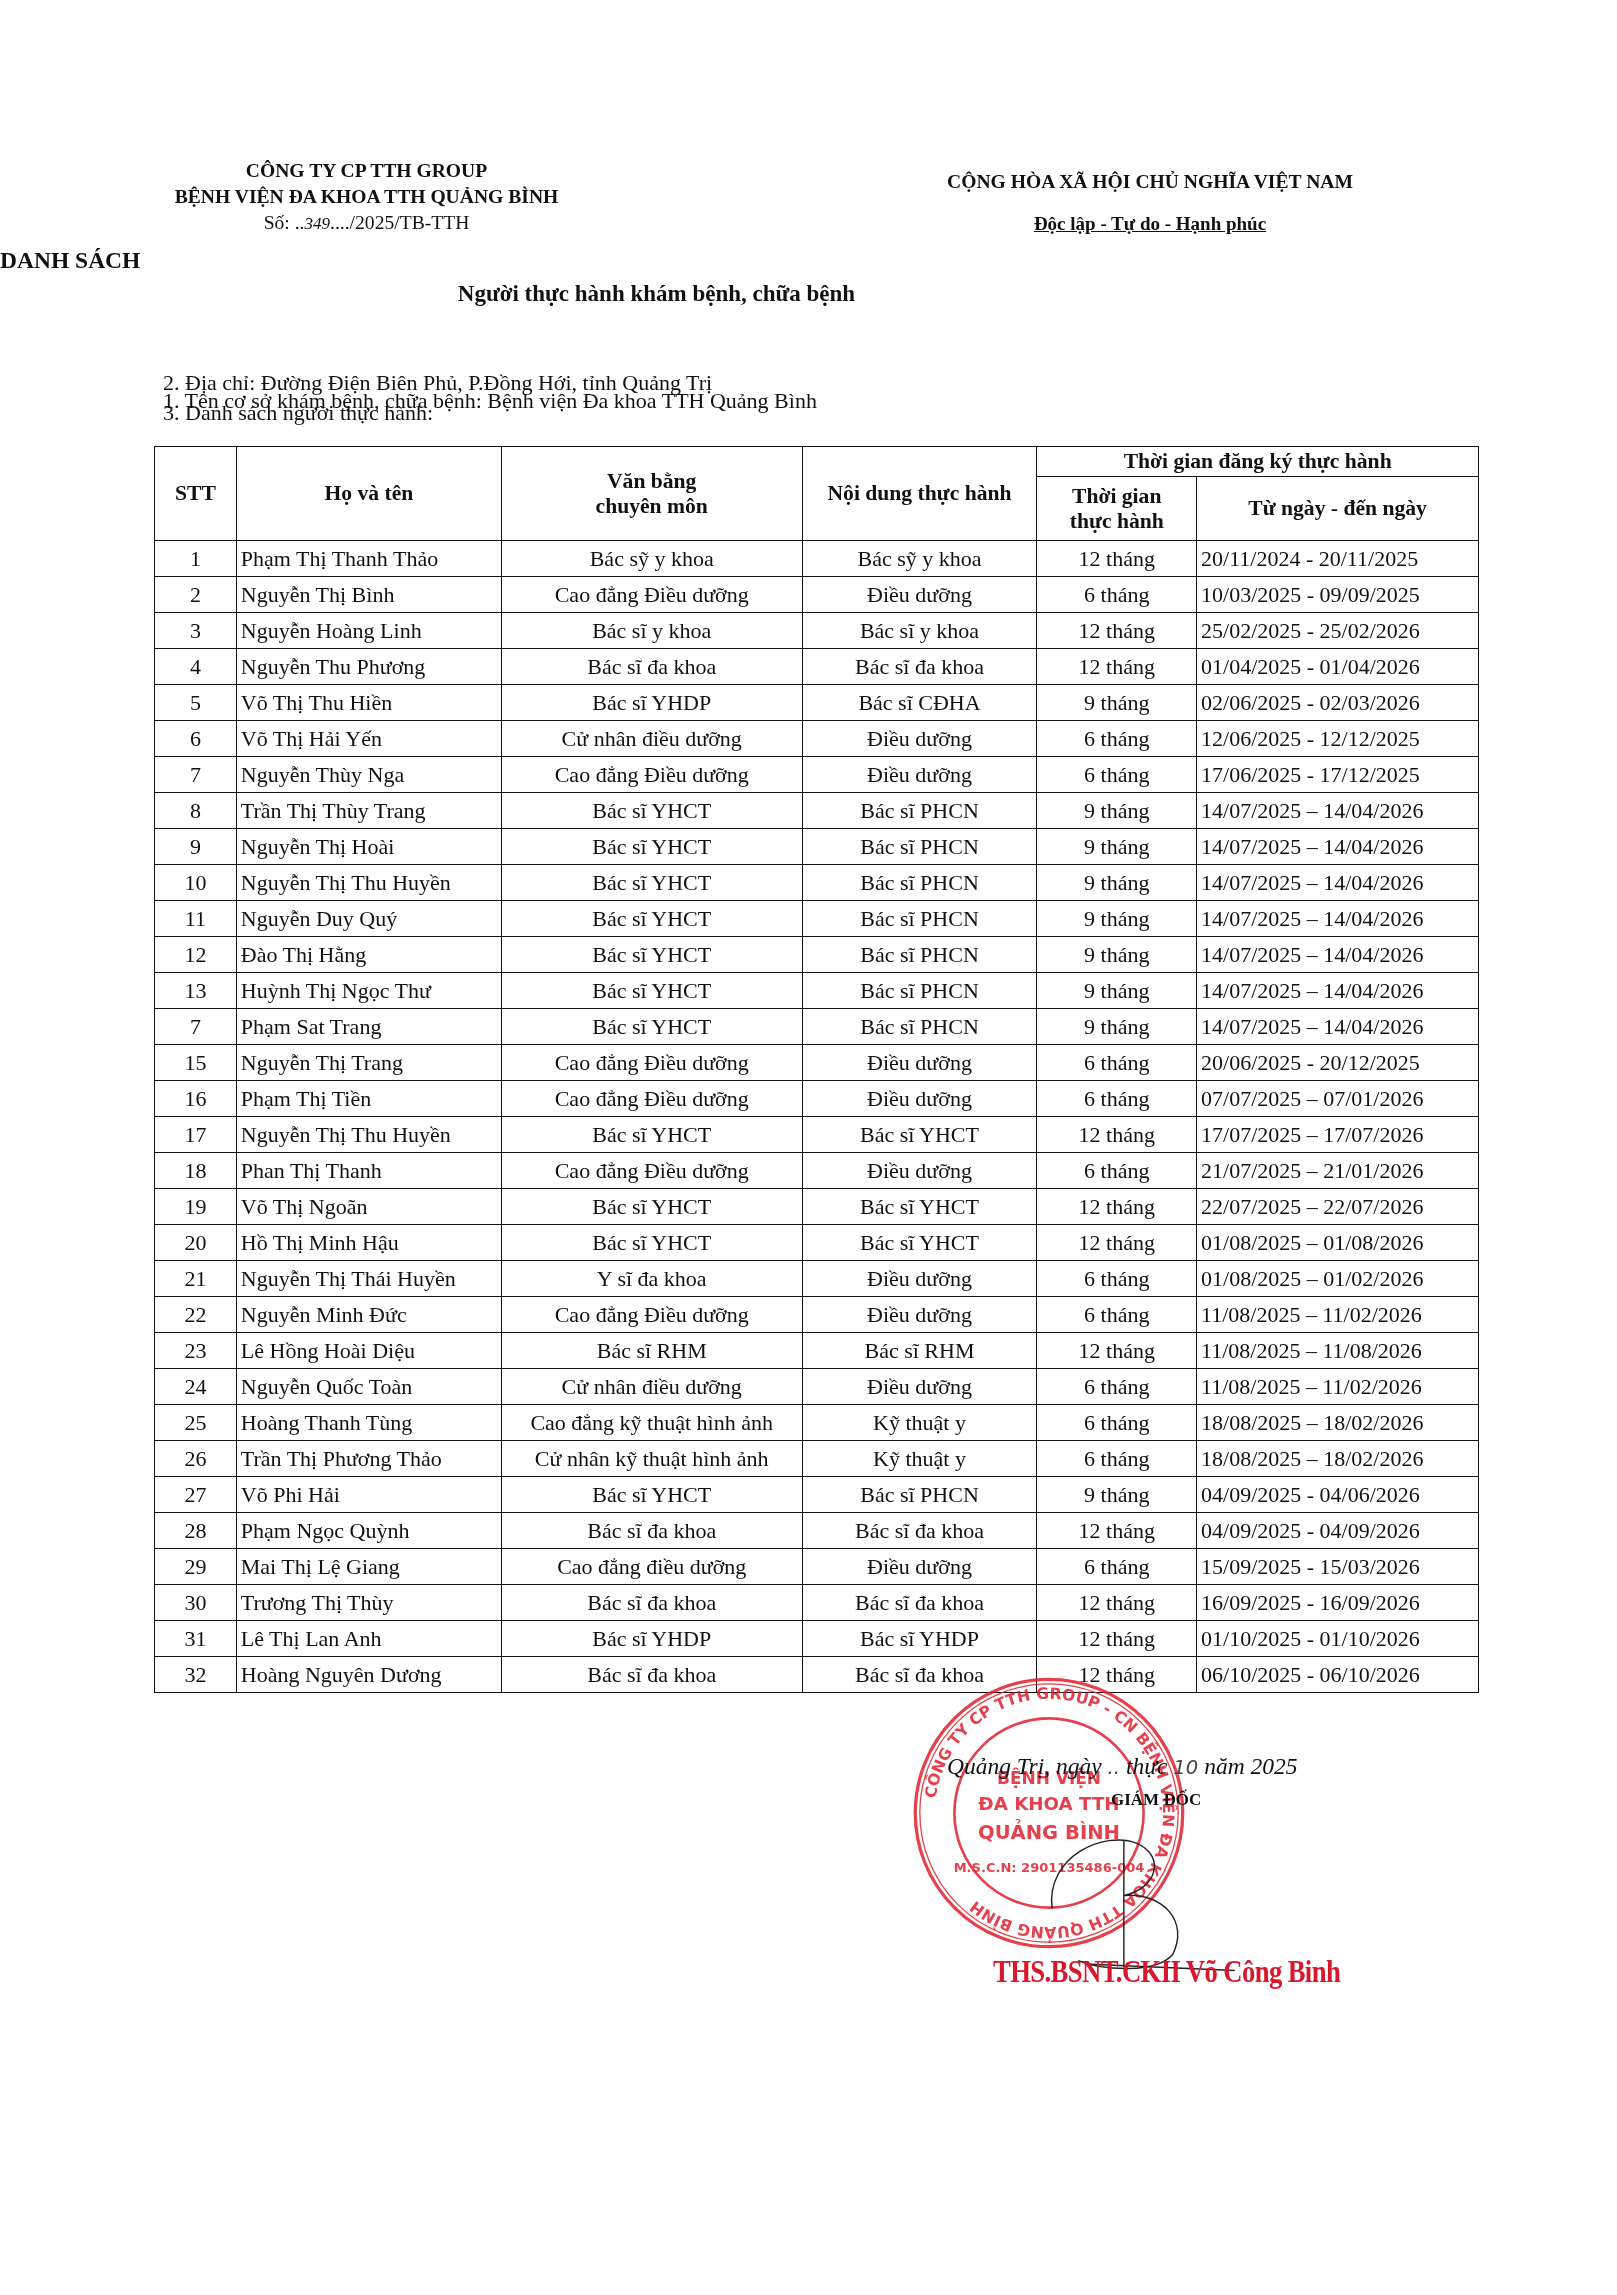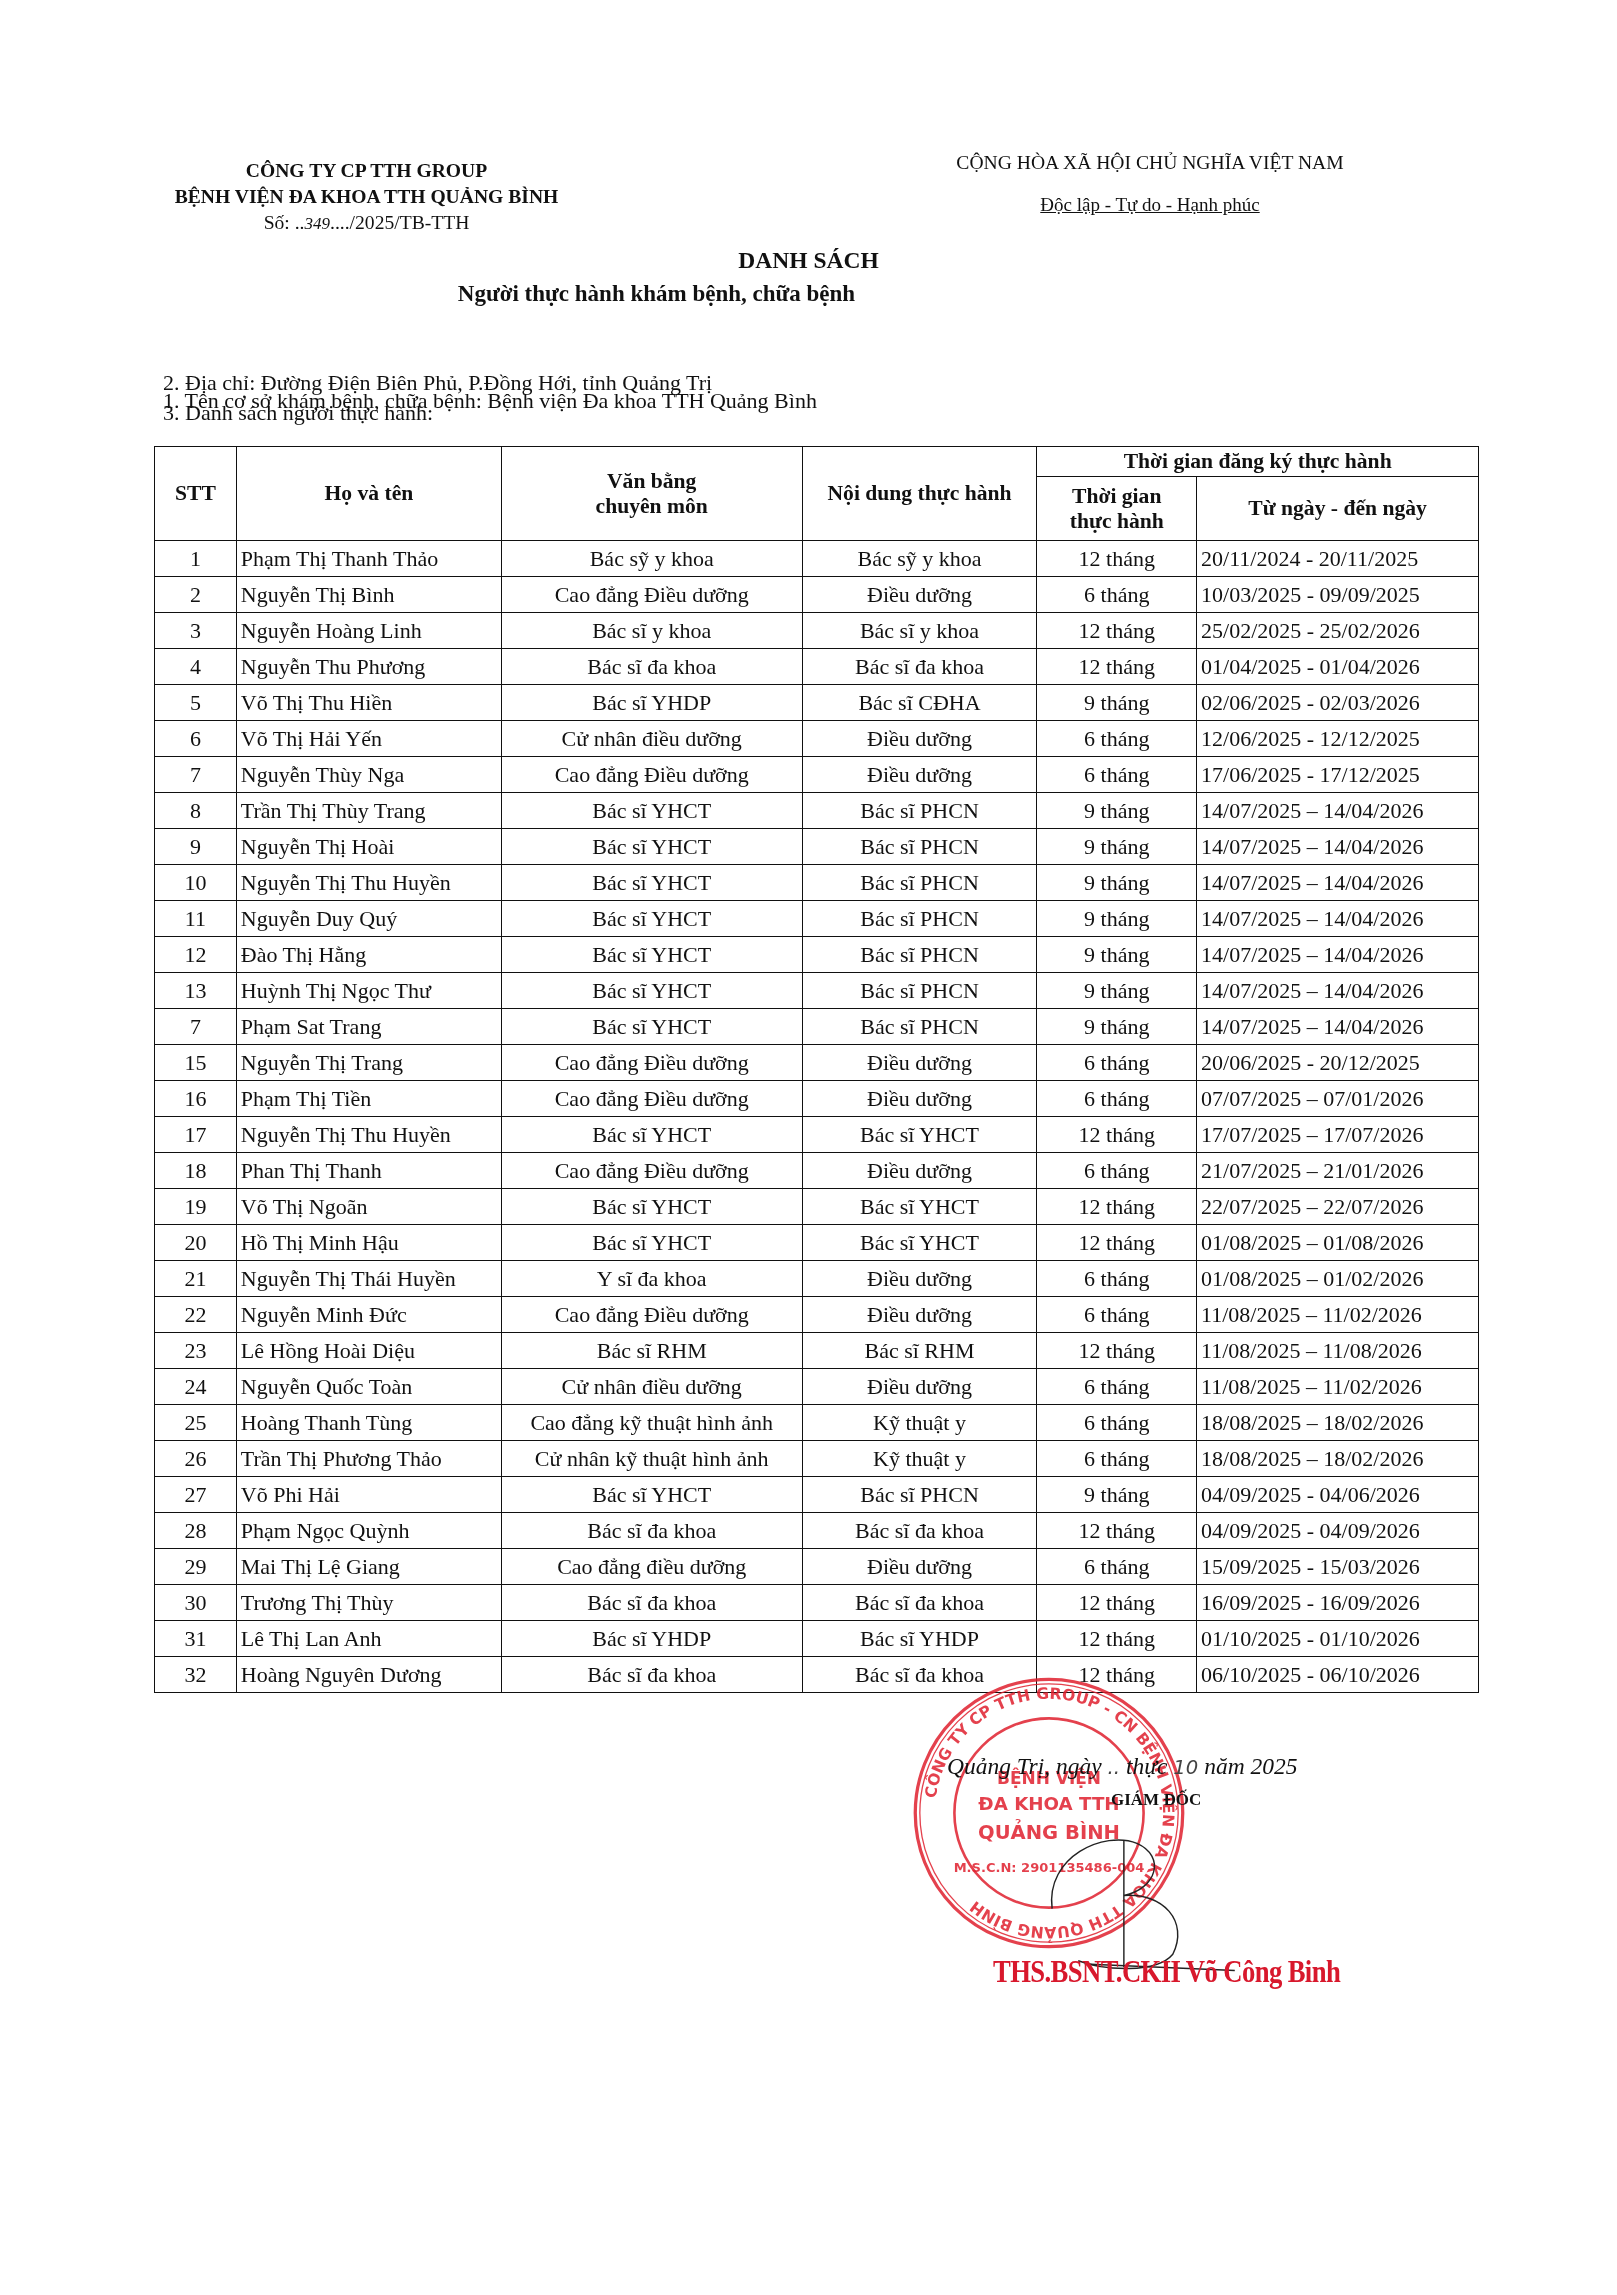--- a/index.html
+++ b/index.html
@@ -4,23 +4,23 @@
 <style>
   html, body { margin:0; padding:0; }
   body {
     width:1617px; height:2295px; background:#ffffff; position:relative; overflow:hidden;
     font-family:"Liberation Serif","DejaVu Serif",serif; color:#111;
   }
   .abs { position:absolute; }
   .hdr-left { left:118px; top:158px; width:497px; text-align:center; font-weight:bold; font-size:19.6px; line-height:26px; }
   .hdr-left .num { font-weight:normal; }
   .hdr-left .num .hand { font-style:italic; font-family:Liberation Serif, serif; font-size:17px; }
-  .hdr-right { left:869px; top:150px; width:562px; text-align:center; font-weight:normal; font-size:19.6px; line-height:26px; }
+  .hdr-right { left:869px; top:169px; width:562px; text-align:center; font-weight:bold; font-size:19.6px; line-height:26px; }
   .hdr-right .motto { text-decoration:underline; font-size:19px;margin-top:16px; }
-  .title { left:0; width:1617px; top:247px; text-align:center; font-weight:bold; font-size:23.5px; }
+  .title { left:0; width:1617px; top:247px; font-weight:bold; font-size:23.5px; }
   .subtitle { left:0; width:1313px; top:281px; text-align:center; font-weight:bold; font-size:23px; }
   .info { left:163px; font-size:22px; }
   table.list {
     position:absolute; left:154px; top:446px; width:1325px; border-collapse:collapse; font-size:22px;
   }
   table.list th, table.list td { border:1.6px solid #111; padding:0 3.9px; }
   table.list th { font-weight:bold; font-size:21.6px; line-height:25px; text-align:center; }
   table.list td { height:35px; line-height:35px; white-space:nowrap; }
   .c { text-align:center; }
   .l { text-align:left; }

